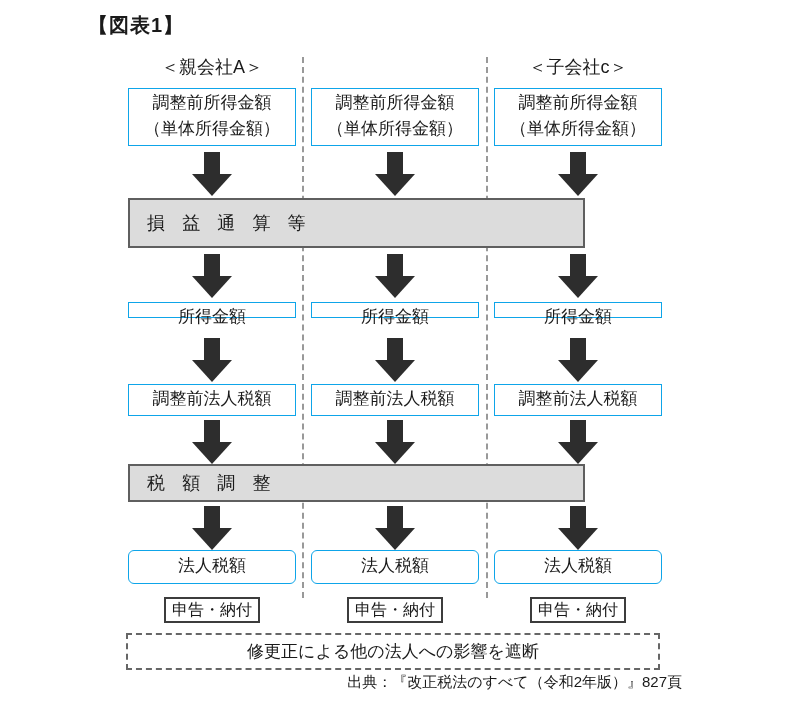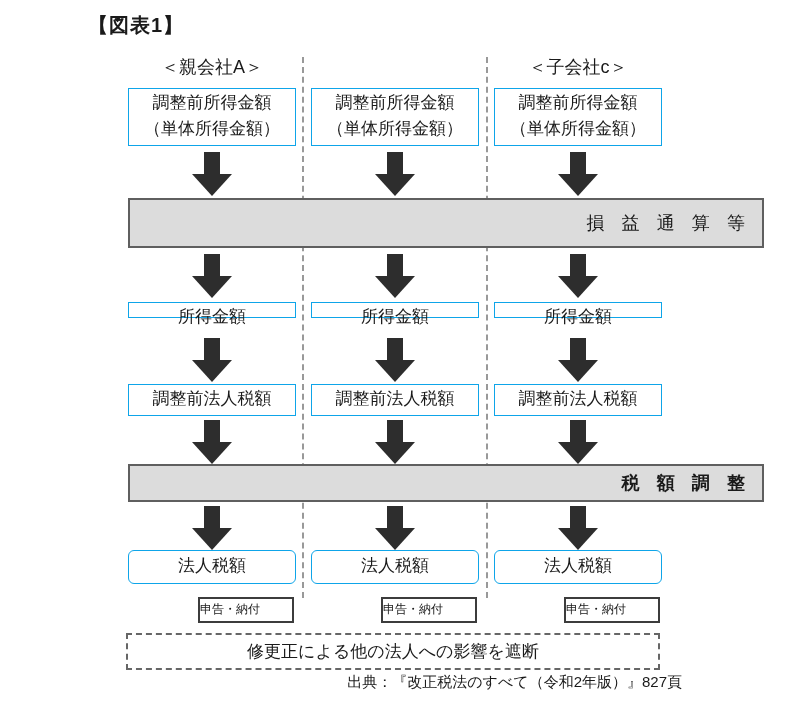--- a/index.html
+++ b/index.html
@@ -9,45 +9,45 @@
     color:#1a1a1a; overflow:hidden;
   }
   .title { position:absolute; left:88px; top:12px; font-size:20px; font-weight:bold; letter-spacing:1px; }
 
   
   .vline { position:absolute; top:57px; height:541px; width:0; border-left:2px dashed #999; }
   .v1 { left:302px; } .v2 { left:486px; }
 
   
   .band {
-    position:absolute; left:128px; width:636px; box-sizing:border-box;
-    background:#dcdcdc; border:2px solid #5f5f5f; text-align:right;
+    position:absolute; left:128px; width:457px; box-sizing:border-box;
+    background:#dcdcdc; border:2px solid #5f5f5f; text-align:left;
     font-size:18px; letter-spacing:0.95em; padding-left:0.95em;
   }
   .band1 { top:198px; height:50px; line-height:46px; }
-  .band2 { top:464px; height:38px; line-height:34px;font-weight:bold; }
+  .band2 { top:464px; height:38px; line-height:34px; }
 
   
   .col { position:absolute; top:0; width:168px; height:640px; }
   .c1 { left:128px; } .c2 { left:311px; } .c3 { left:494px; }
   .colheader { position:absolute; top:55px; width:100%; text-align:center; font-size:18px; }
 
   .box {
     position:absolute; left:0; width:100%; box-sizing:border-box;
     background:#fff; border:1px solid #0ea5e9; text-align:center; font-size:17px;
   }
   .topbox    { top:88px;  height:58px; line-height:26px; padding-top:1px; }
   .incomebox { top:302px; height:16px; line-height:27px; }
   .pretaxbox { top:384px; height:32px; line-height:27px; }
   .taxbox    { top:550px; height:34px; line-height:29px;border-radius:6px; }
 
   .filingbox {
     position:absolute; top:597px; left:50%; transform:translateX(-50%);
     width:96px; height:26px; box-sizing:border-box; border:2px solid #3c3c3c;
-    background:#fff; font-size:12px; line-height:21px;margin-left:34px;
+    background:#fff; text-align:center; font-size:16px; line-height:21px;
   }
 
   
   .arrow { position:absolute; left:50%; transform:translateX(-50%); width:40px; height:44px; }
   .arrow::before {
     content:""; position:absolute; left:12px; top:0; width:16px; height:23px; background:#2d2d2d;
   }
   .arrow::after {
     content:""; position:absolute; left:0; top:22px; width:0; height:0;
     border-left:20px solid transparent; border-right:20px solid transparent;

